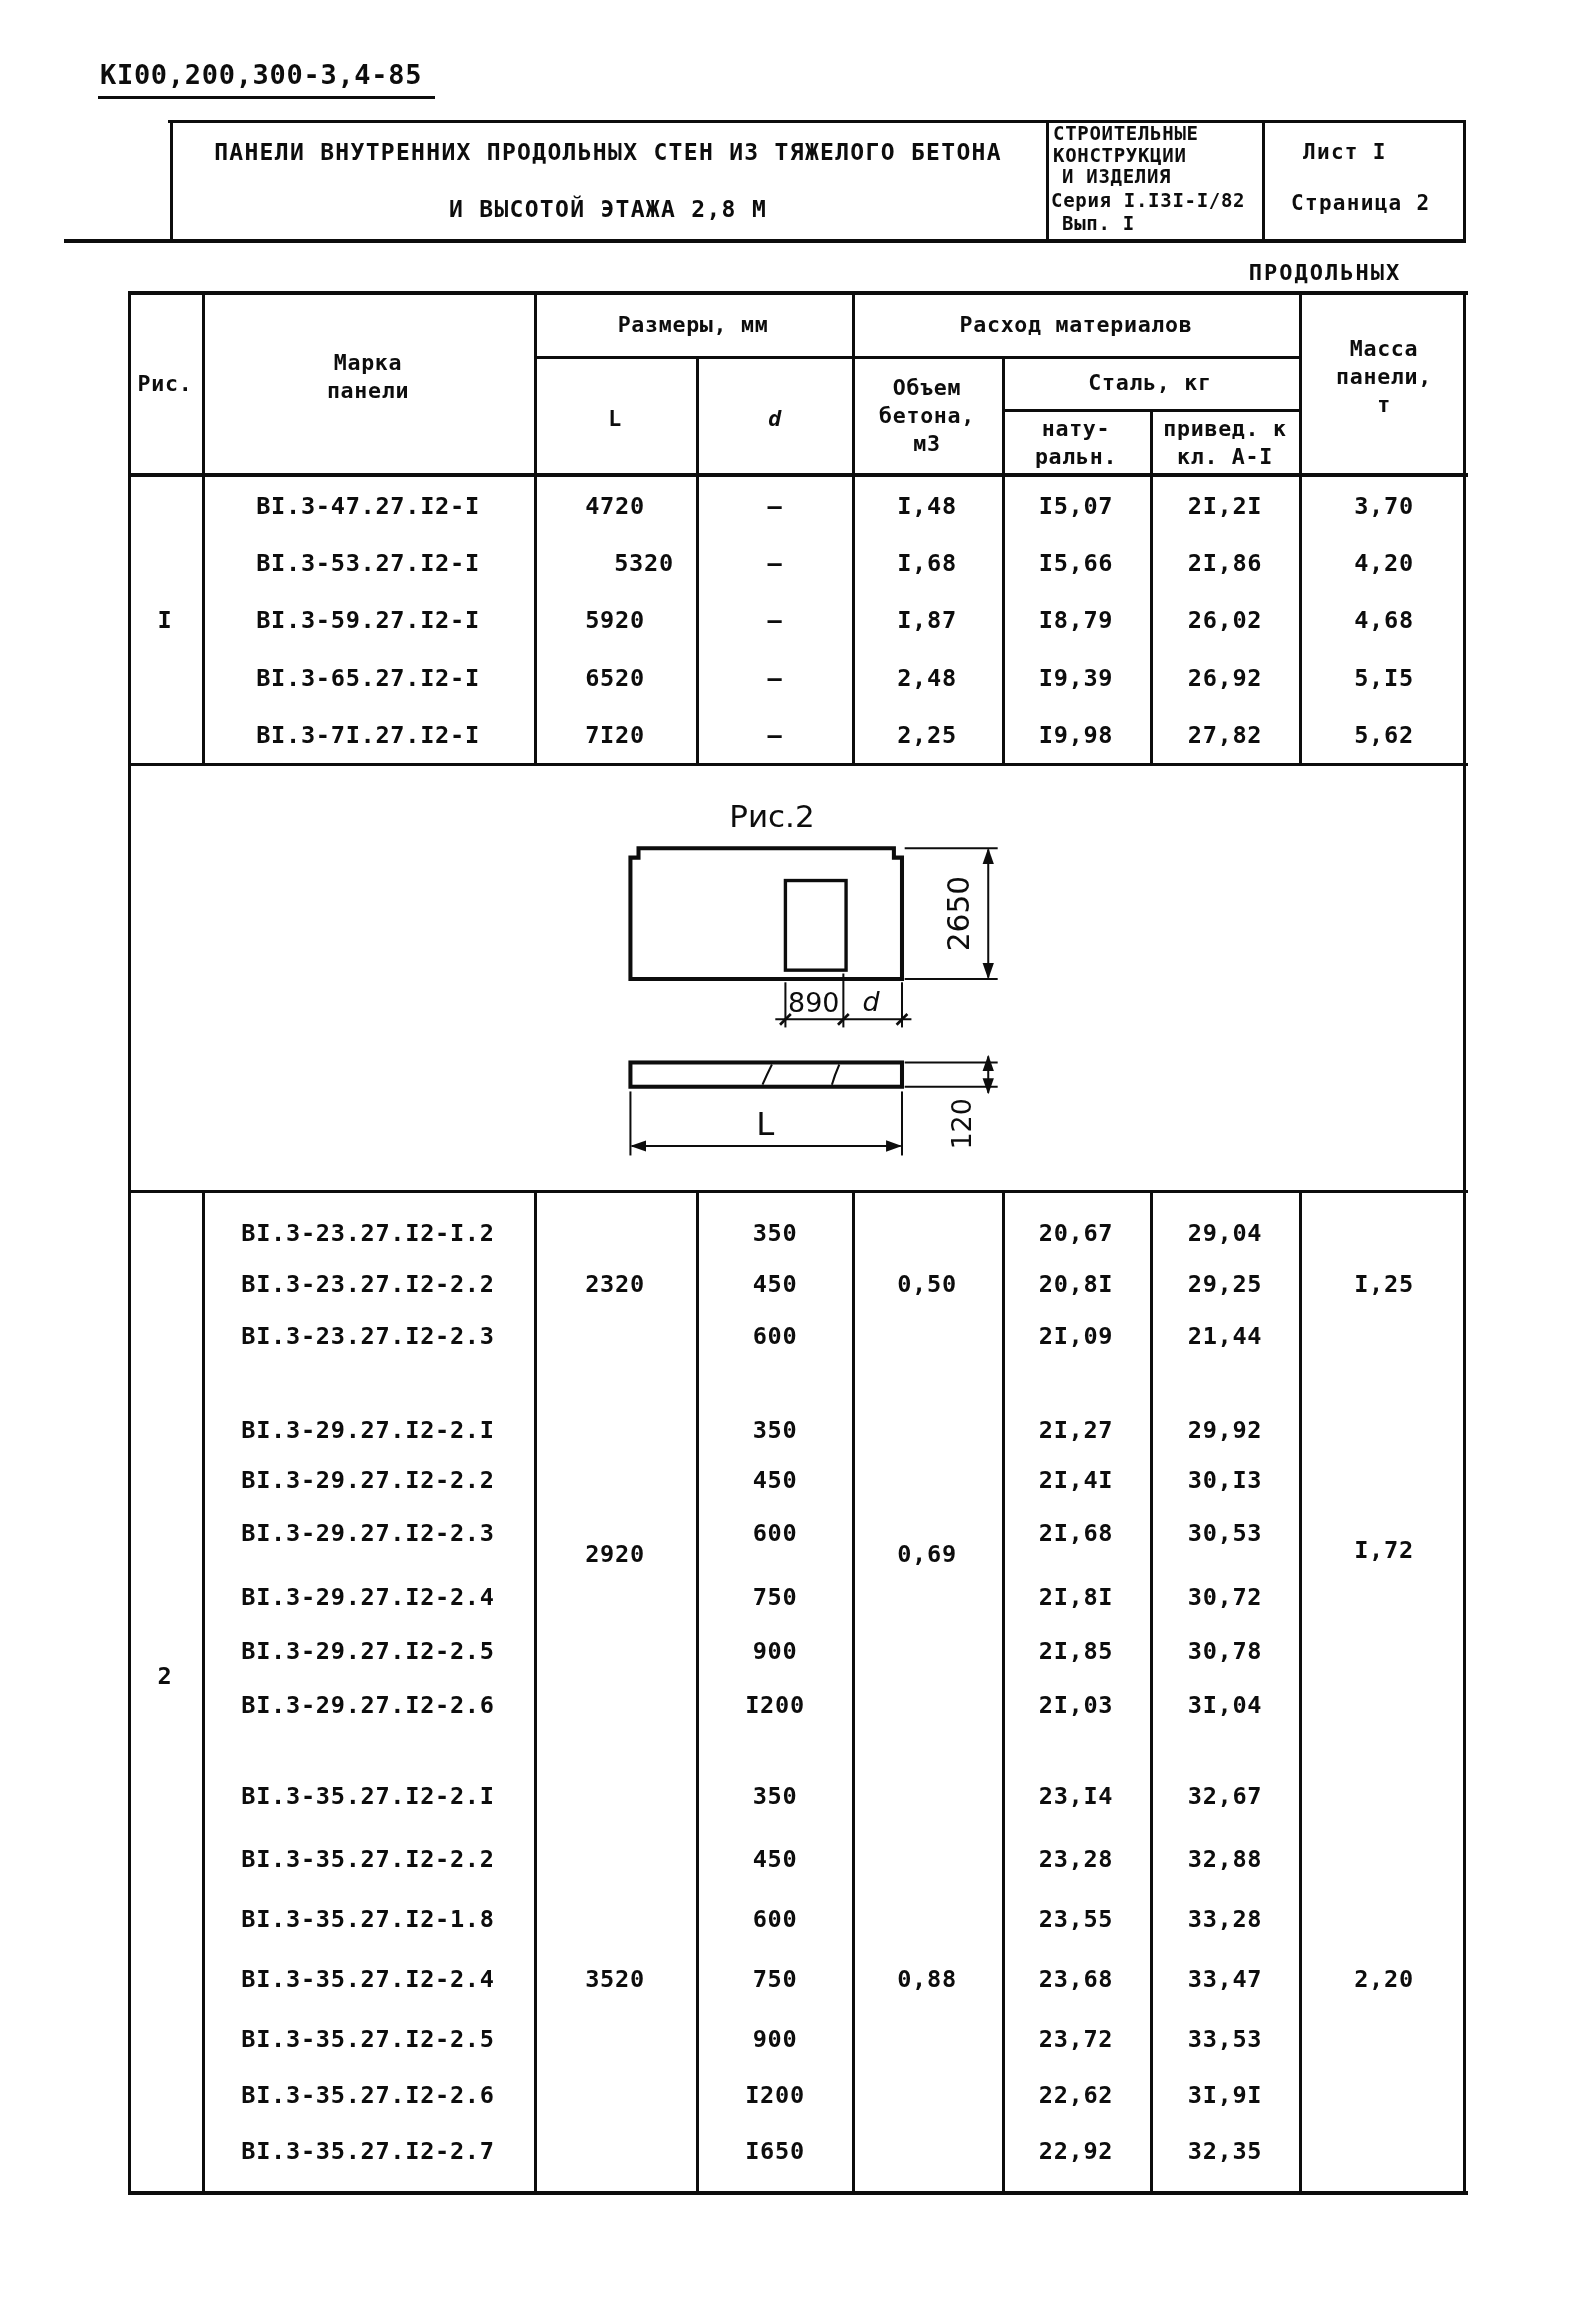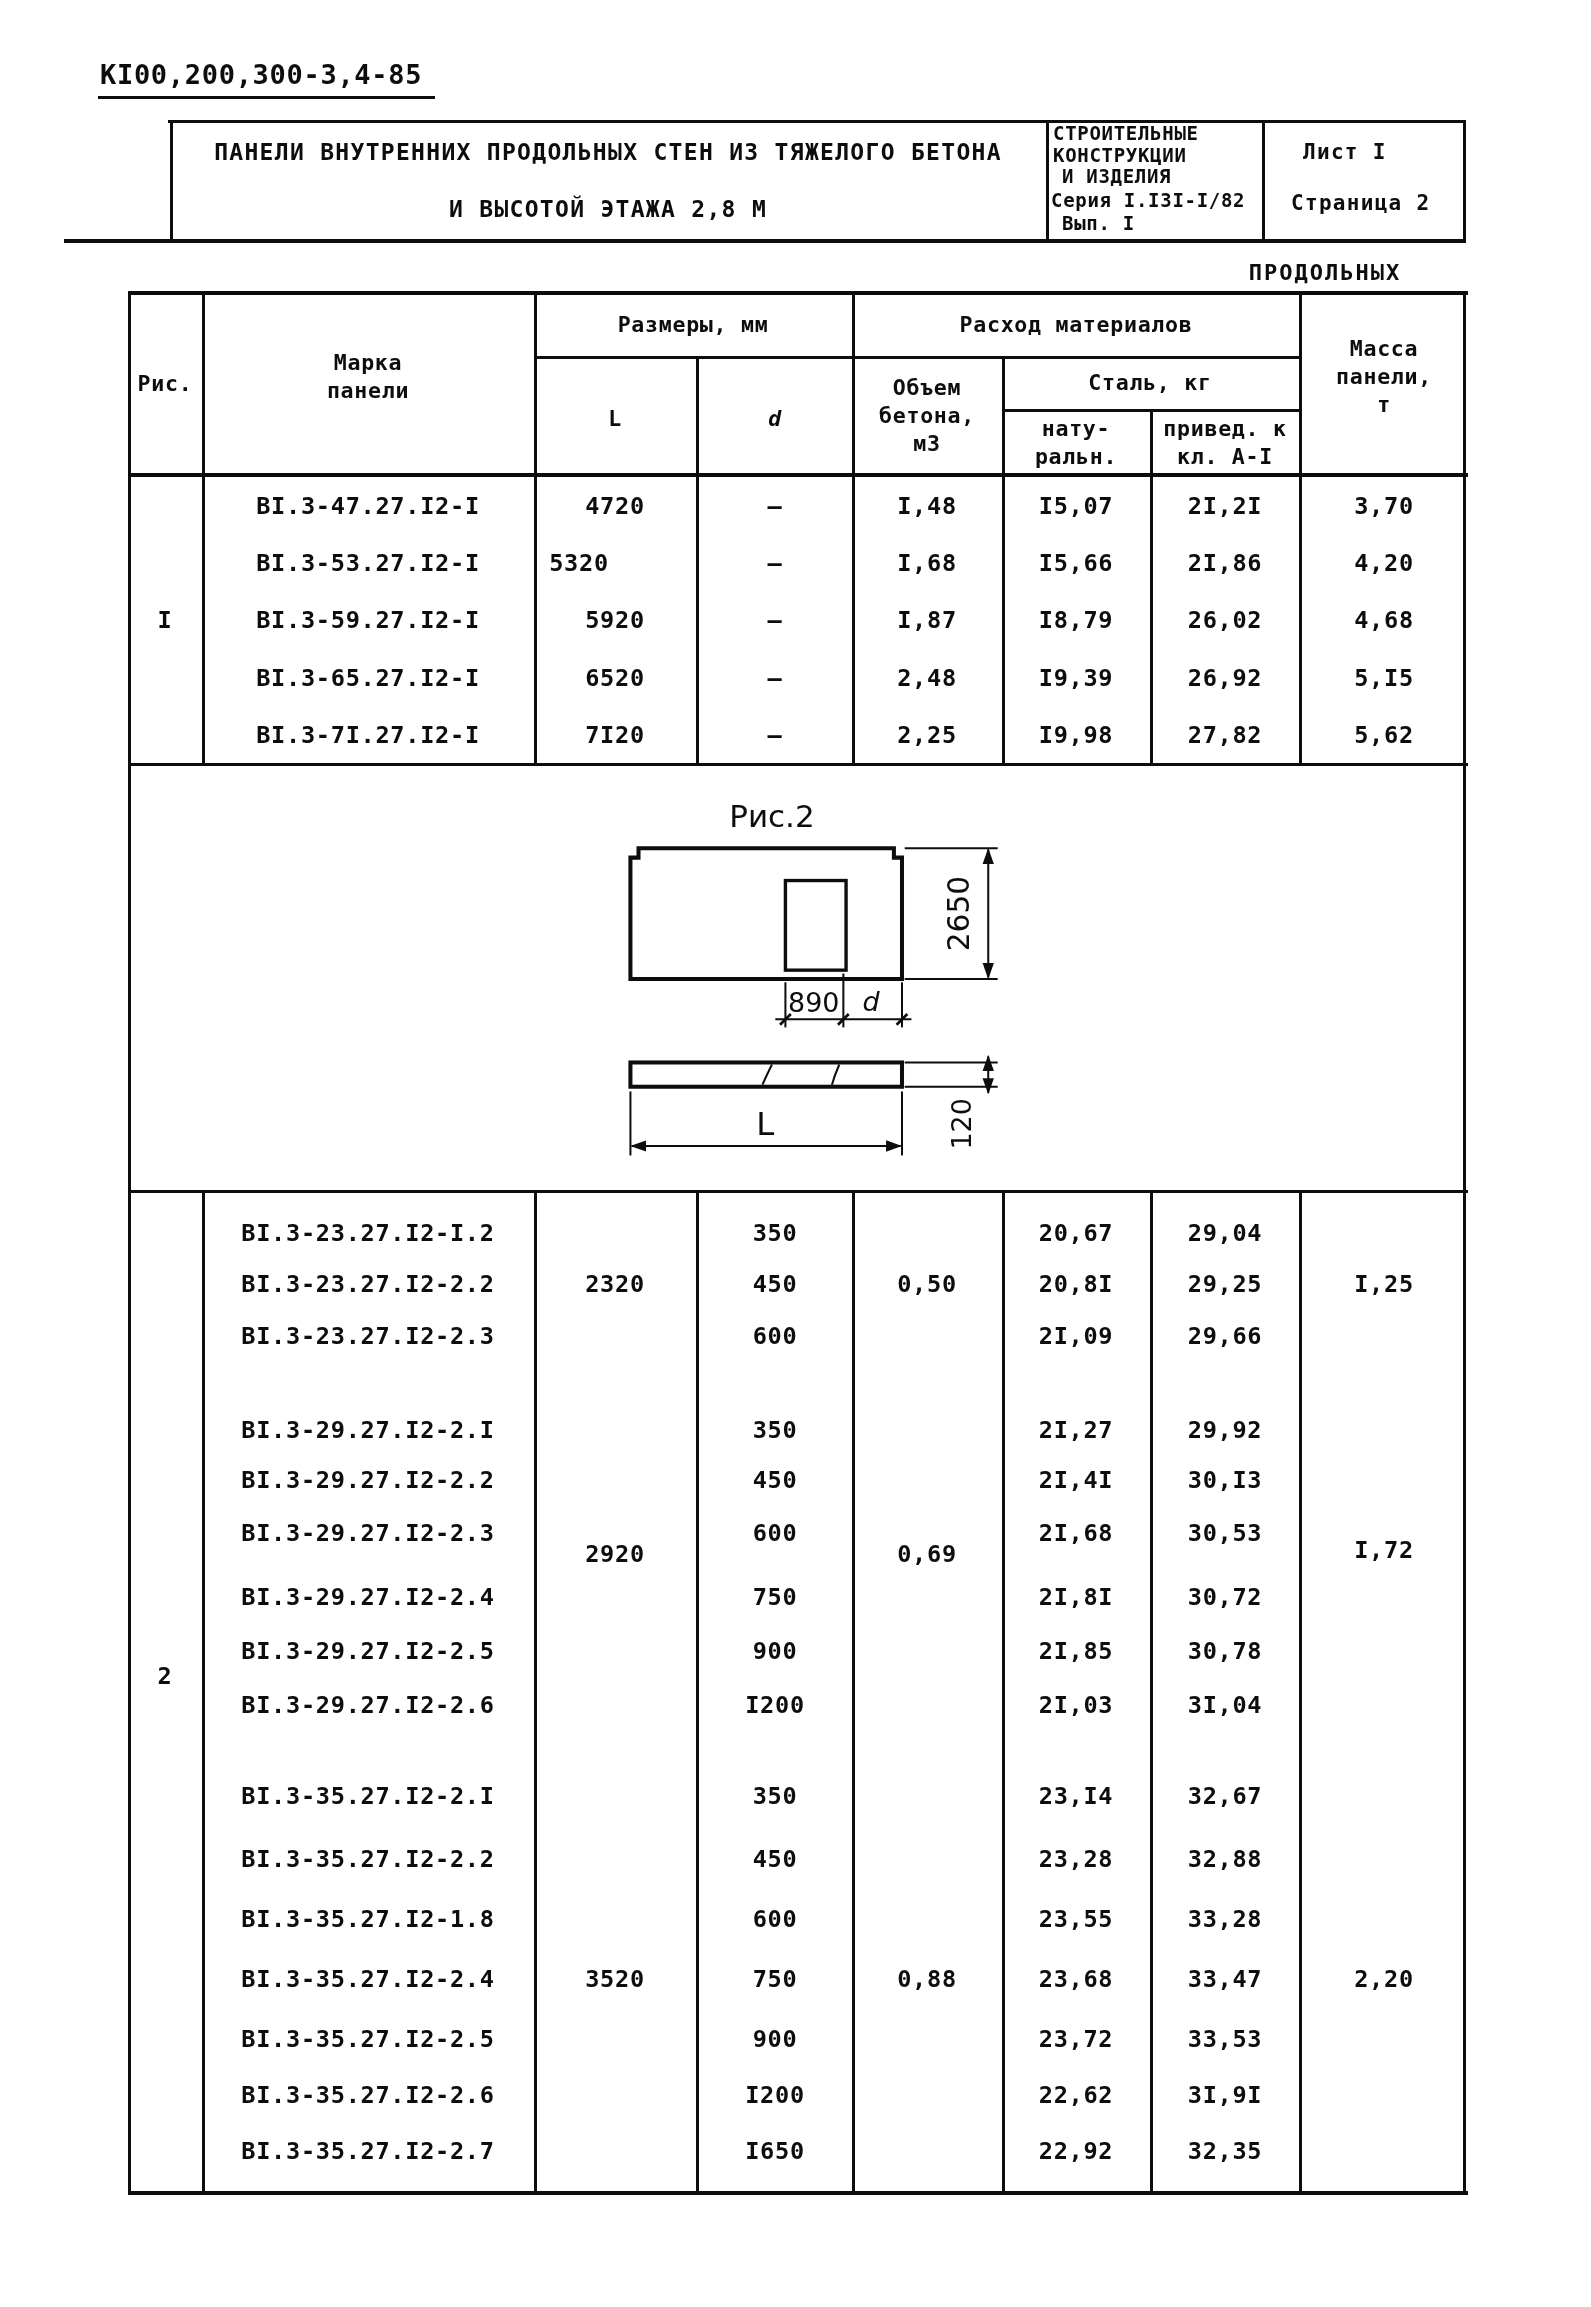--- a/index.html
+++ b/index.html
@@ -97,21 +97,21 @@
 
   <div class="t" style="left:368px;top:507px">ВI.3-47.27.I2-I</div>
   <div class="t" style="left:615px;top:507px">4720</div>
   <div class="t" style="left:775px;top:507px">—</div>
   <div class="t" style="left:927px;top:507px">I,48</div>
   <div class="t" style="left:1076px;top:507px">I5,07</div>
   <div class="t" style="left:1225px;top:507px">2I,2I</div>
   <div class="t" style="left:1384px;top:507px">3,70</div>
 
   <div class="t" style="left:368px;top:564px">ВI.3-53.27.I2-I</div>
-  <div class="t" style="left:579px;top:564px">5320</div>
+  <div class="t" style="left:644px;top:564px">5320</div>
   <div class="t" style="left:775px;top:564px">—</div>
   <div class="t" style="left:927px;top:564px">I,68</div>
   <div class="t" style="left:1076px;top:564px">I5,66</div>
   <div class="t" style="left:1225px;top:564px">2I,86</div>
   <div class="t" style="left:1384px;top:564px">4,20</div>
 
   <div class="t" style="left:368px;top:621px">ВI.3-59.27.I2-I</div>
   <div class="t" style="left:615px;top:621px">5920</div>
   <div class="t" style="left:775px;top:621px">—</div>
   <div class="t" style="left:927px;top:621px">I,87</div>
@@ -186,21 +186,21 @@
   <div class="t" style="left:615px;top:1285px">2320</div>
   <div class="t" style="left:775px;top:1285px">450</div>
   <div class="t" style="left:927px;top:1285px">0,50</div>
   <div class="t" style="left:1076px;top:1285px">20,8I</div>
   <div class="t" style="left:1225px;top:1285px">29,25</div>
   <div class="t" style="left:1384px;top:1285px">I,25</div>
 
   <div class="t" style="left:368px;top:1337px">ВI.3-23.27.I2-2.3</div>
   <div class="t" style="left:775px;top:1337px">600</div>
   <div class="t" style="left:1076px;top:1337px">2I,09</div>
-  <div class="t" style="left:1225px;top:1337px">29,66</div>
+  <div class="t" style="left:1225px;top:1337px">21,44</div>
 
   <div class="t" style="left:368px;top:1431px">ВI.3-29.27.I2-2.I</div>
   <div class="t" style="left:775px;top:1431px">350</div>
   <div class="t" style="left:1076px;top:1431px">2I,27</div>
   <div class="t" style="left:1225px;top:1431px">29,92</div>
 
   <div class="t" style="left:368px;top:1481px">ВI.3-29.27.I2-2.2</div>
   <div class="t" style="left:775px;top:1481px">450</div>
   <div class="t" style="left:1076px;top:1481px">2I,4I</div>
   <div class="t" style="left:1225px;top:1481px">30,I3</div>

